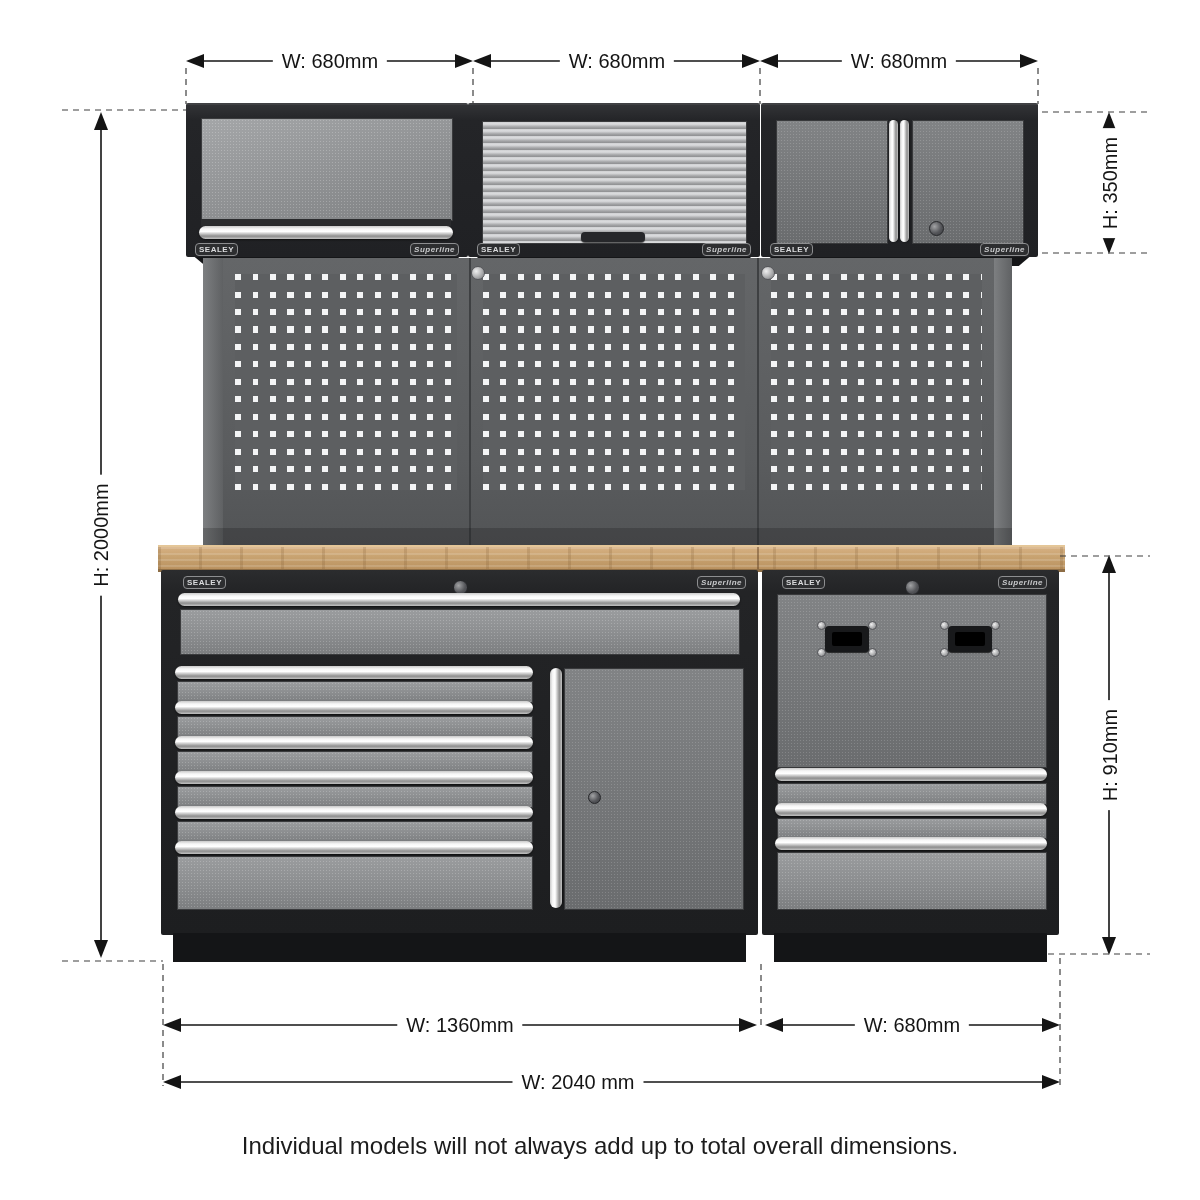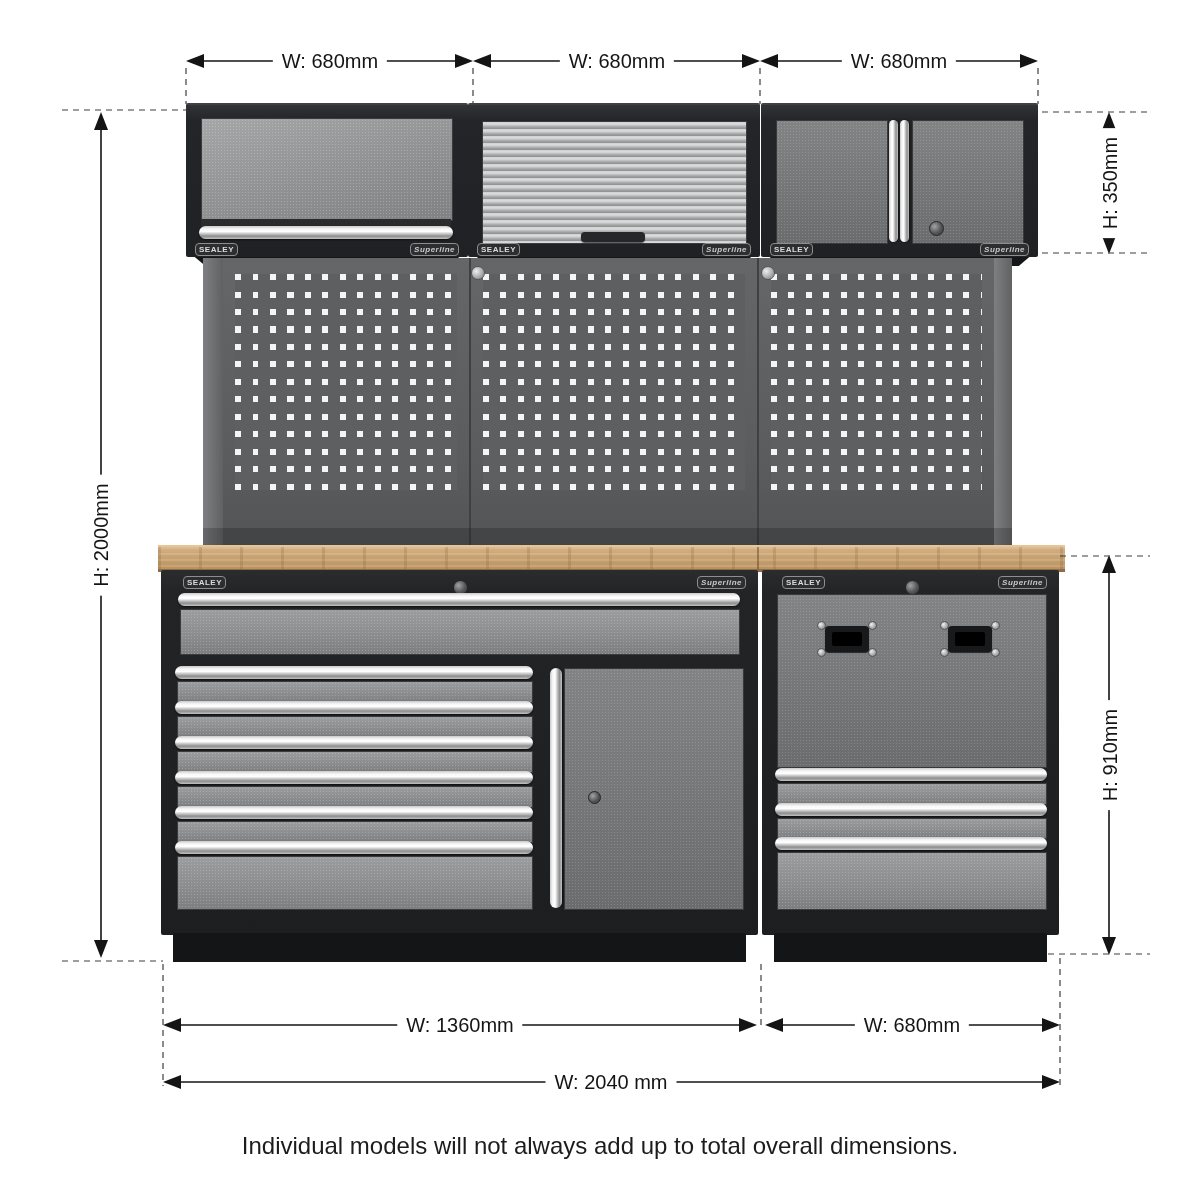--- a/index.html
+++ b/index.html
@@ -237,16 +237,16 @@
   </svg>
 
   <div class="dim" style="left:330px;top:61px">W: 680mm</div>
   <div class="dim" style="left:617px;top:61px">W: 680mm</div>
   <div class="dim" style="left:899px;top:61px">W: 680mm</div>
   <div class="dim-v" style="left:101px;top:535px">H: 2000mm</div>
   <div class="dim-v" style="left:1110px;top:183px">H: 350mm</div>
   <div class="dim-v" style="left:1110px;top:755px">H: 910mm</div>
   <div class="dim" style="left:460px;top:1025px">W: 1360mm</div>
   <div class="dim" style="left:912px;top:1025px">W: 680mm</div>
-  <div class="dim" style="left:611px;top:1082px">W: 2040 mm</div>
+  <div class="dim" style="left:578px;top:1082px">W: 2040 mm</div>
 
   <div class="footnote">Individual models will not always add up to total overall dimensions.</div>
 </div>
 
 </body></html>

